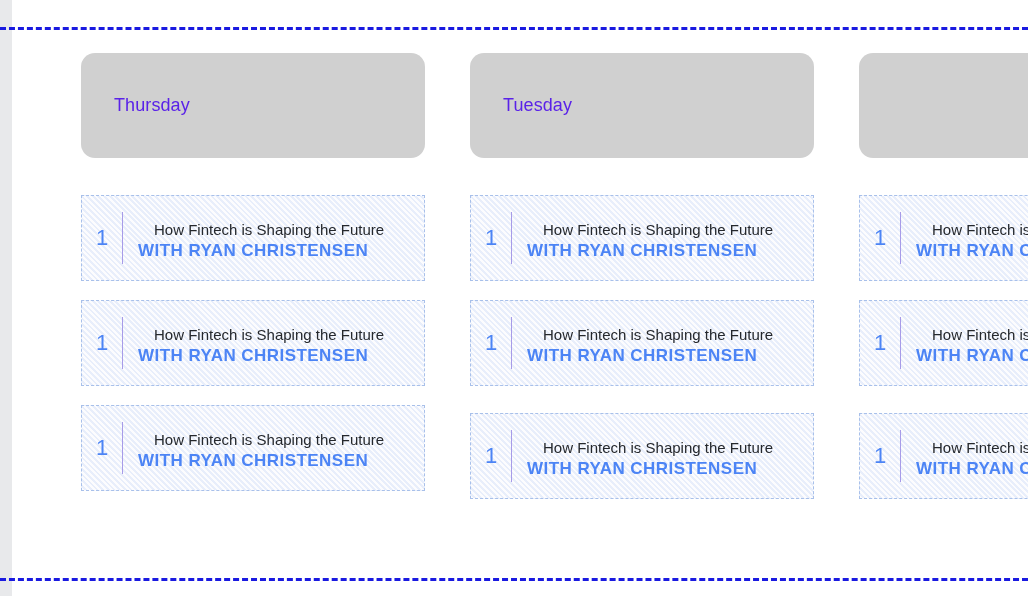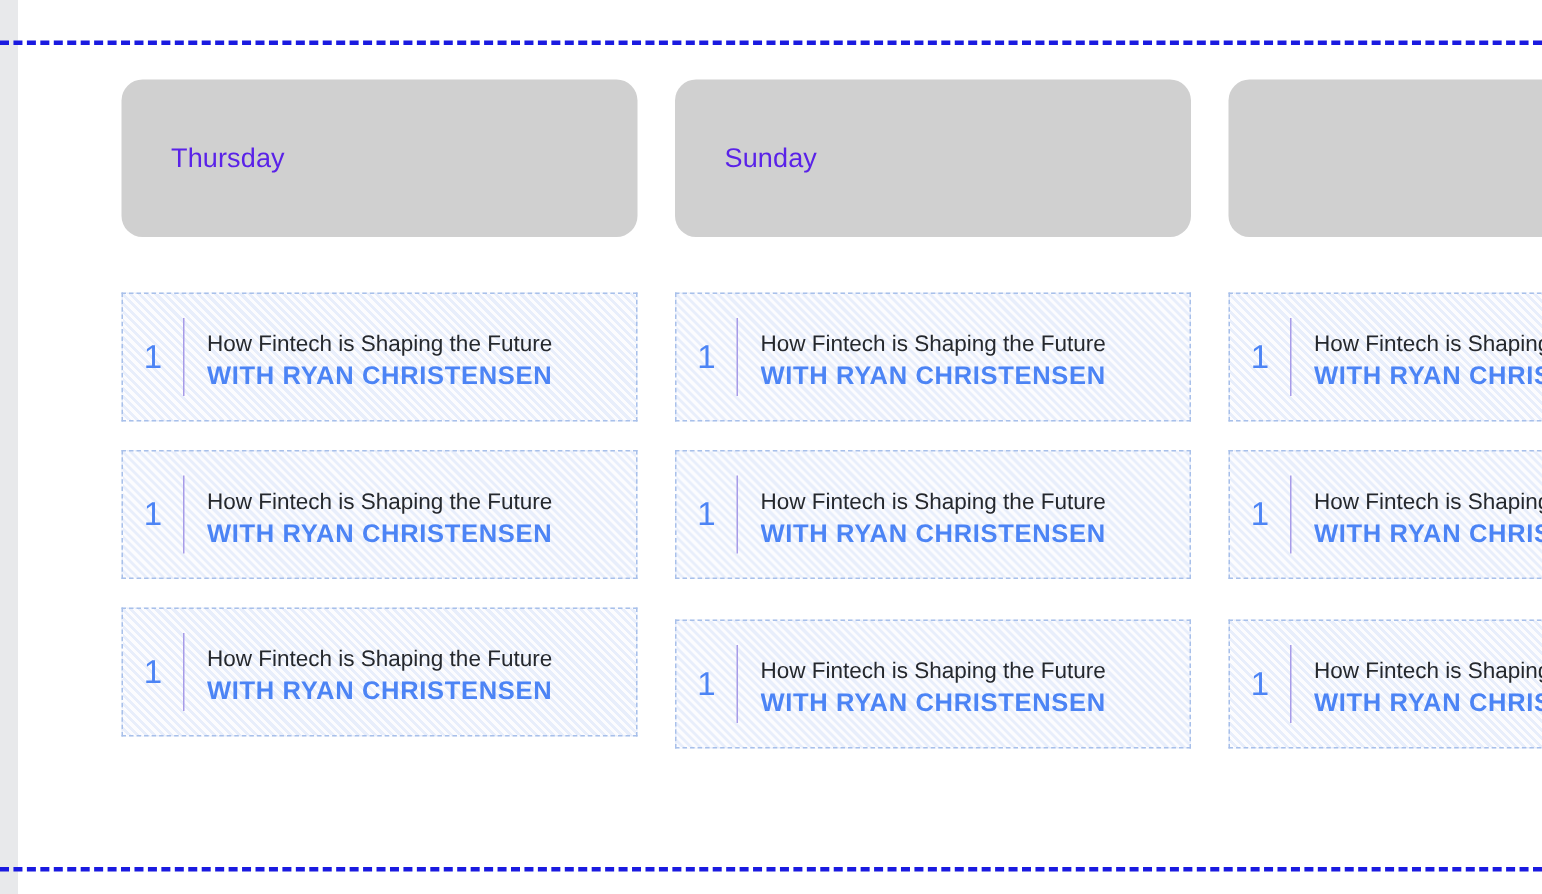--- a/index.html
+++ b/index.html
@@ -45,21 +45,21 @@
     left: 12px;
     top: 31px;
     width: 1016px;
     height: 546px;
     overflow: hidden;
   }
 
   .columns {
     display: flex;
     align-items: flex-start;
-    gap: 25px;
+    gap: 45px;
     padding-left: 69px;
     padding-top: 22px;
     box-sizing: border-box;
   }
 
   .day-column {
     flex: 0 0 auto;
     width: 344px;
   }
 
@@ -129,20 +129,21 @@
     min-width: 0;
     overflow: hidden;
   }
 
   .session-title {
     color: #25282d;
     font-size: 15px;
     line-height: 19px;
     white-space: nowrap;
     margin-bottom: 5px;
+    margin-left: 16px;
   }
 
   .session-speaker {
     color: #4c84f5;
     font-size: 17px;
     line-height: 13px;
     font-weight: 700;
     letter-spacing: 0.45px;
     white-space: nowrap;
   }
@@ -186,21 +187,21 @@
             <div class="session-divider"></div>
             <div class="session-body">
               <div class="session-title">How Fintech is Shaping the Future</div>
               <div class="session-speaker">WITH RYAN CHRISTENSEN</div>
             </div>
           </div>
         </div>
       </div>
       <div class="day-column">
         <div class="day-header">
-          <span class="day-header-label">Sunday</span>
+          <span class="day-header-label">Tuesday</span>
         </div>
         <div class="session-list">
           <div class="session-card">
             <div class="session-index">1</div>
             <div class="session-divider"></div>
             <div class="session-body">
               <div class="session-title">How Fintech is Shaping the Future</div>
               <div class="session-speaker">WITH RYAN CHRISTENSEN</div>
             </div>
           </div>

